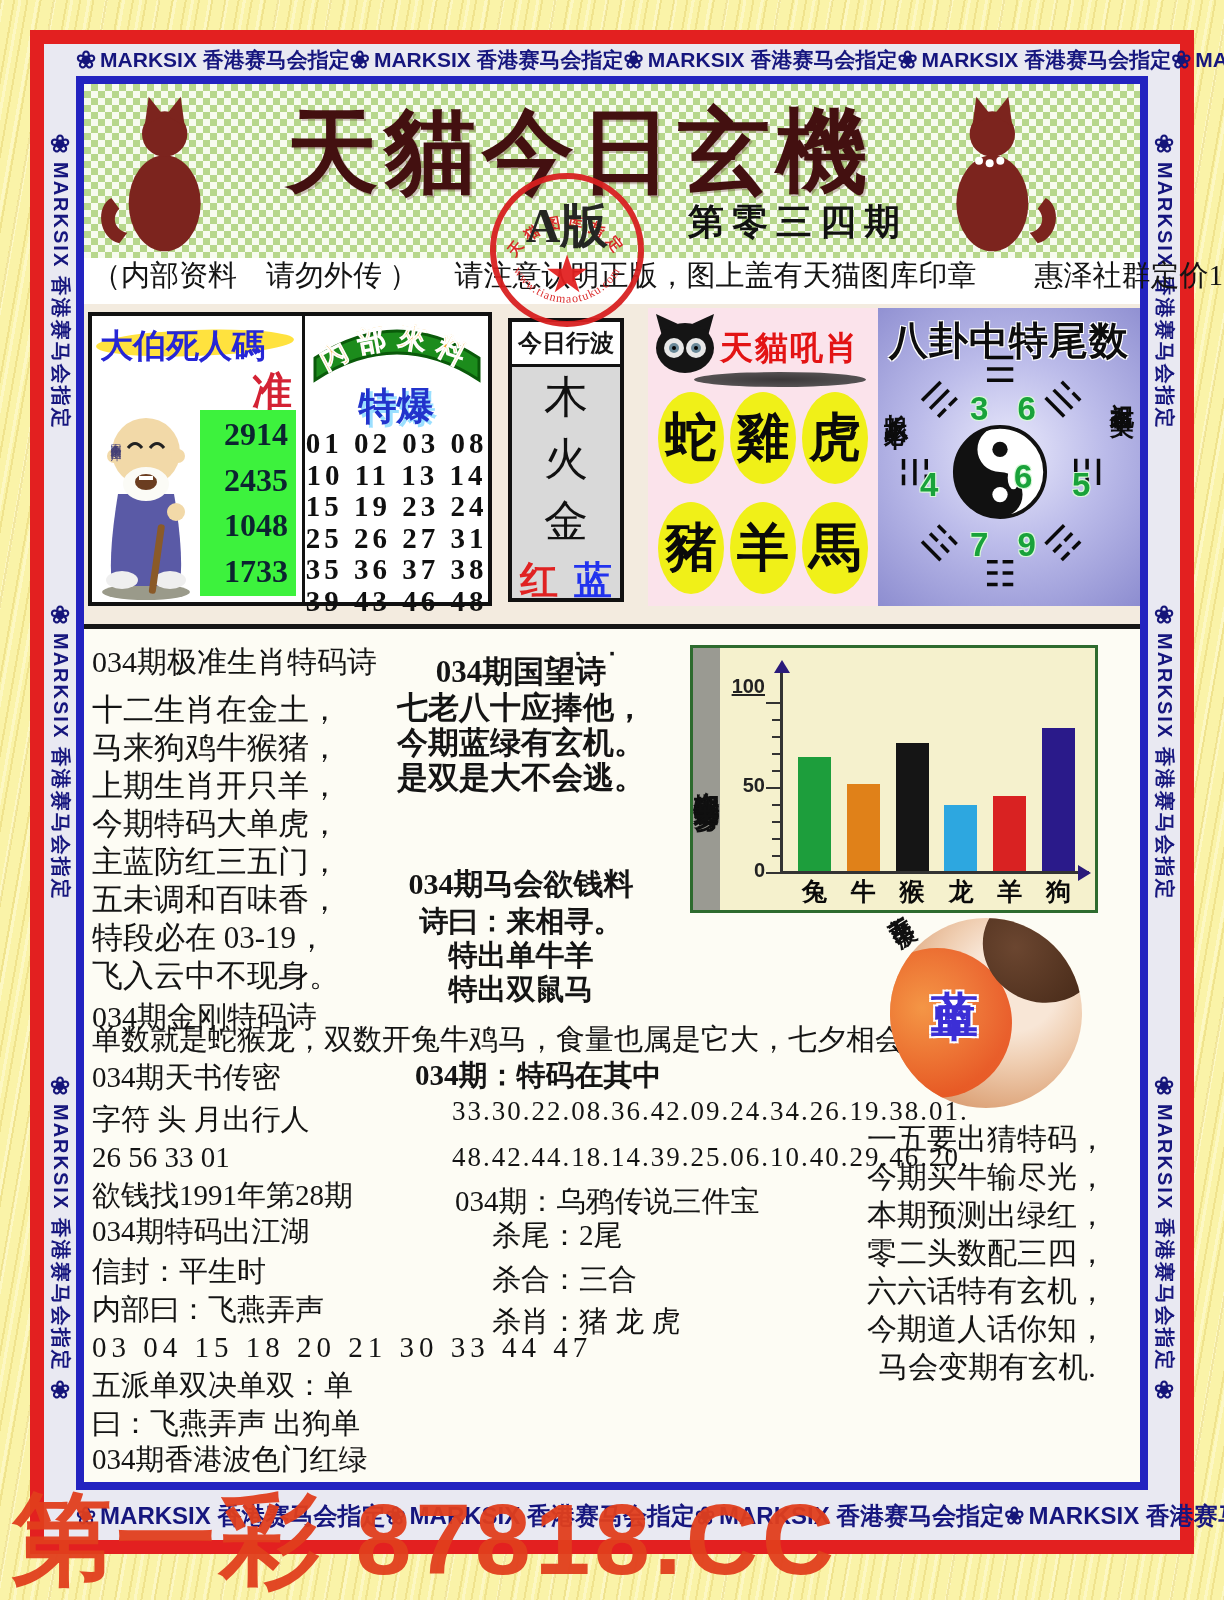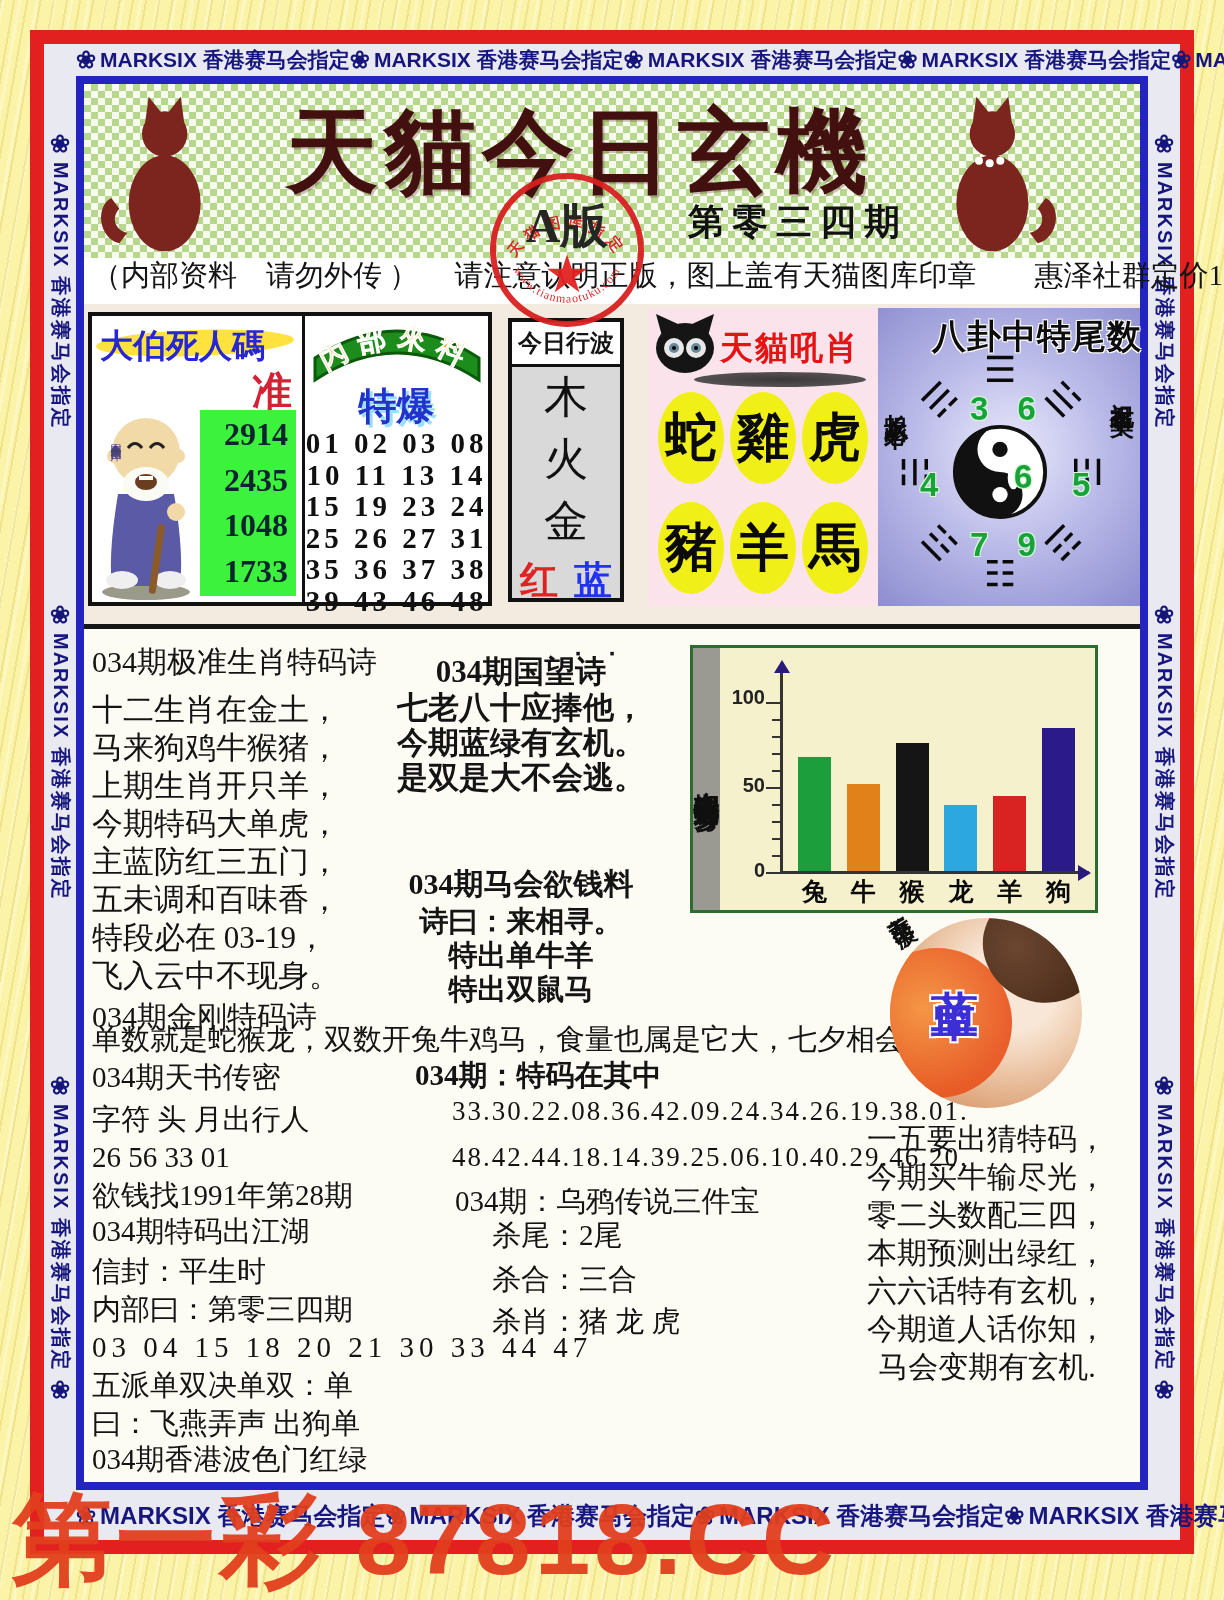--- a/index.html
+++ b/index.html
@@ -67,22 +67,22 @@
   .box3{left:648px;top:308px;width:230px;height:298px;background:#fbe3eb;}
   .houxiao-title{position:absolute;left:72px;top:18px;font-weight:bold;font-size:33px;color:#e31414;
     letter-spacing:2px;white-space:nowrap;}
   .houxiao-shadow{position:absolute;left:46px;top:64px;width:172px;height:15px;border-radius:50%;
     background:radial-gradient(#1a1a1a,#444);opacity:.85;}
   .oval{position:absolute;width:66px;height:92px;border-radius:50%;background:#f0f018;
     display:flex;align-items:center;justify-content:center;font-weight:bold;font-size:52px;color:#0a0a0a;}
   .box4{left:878px;top:308px;width:262px;height:298px;
     background:radial-gradient(circle at 50% 48%, #e9e9fb 0%, #bcbcea 46%, #8d8dd0 100%);}
   .bagua-title{position:absolute;left:0;top:6px;width:100%;text-align:center;font-weight:bold;
-    font-size:34px;color:#0d0d0d;letter-spacing:1px;
-    text-shadow:-1px -1px 0 #fff,1px -1px 0 #fff,-1px 1px 0 #fff,1px 1px 0 #fff;padding-left:28px;}
+    font-size:39px;color:#0d0d0d;letter-spacing:1px;
+    text-shadow:-1px -1px 0 #fff,1px -1px 0 #fff,-1px 1px 0 #fff,1px 1px 0 #fff;}
   .trig{position:absolute;font-size:36px;color:#0a0a0a;line-height:36px;}
   .bagua-num{position:absolute;font-family:"Liberation Sans",sans-serif;font-weight:bold;font-size:33px;
     color:#19a23a;letter-spacing:10px;white-space:nowrap;
     text-shadow:-1px -1px 0 #d8f8d8,1px -1px 0 #d8f8d8,-1px 1px 0 #d8f8d8,1px 1px 0 #d8f8d8;}
   .bagua-side{position:absolute;writing-mode:vertical-rl;font-weight:bold;font-size:24px;color:#0c0c0c;
     letter-spacing:4px;}
   .divider{left:84px;top:624px;width:1056px;height:5px;background:#161616;}
   
   .txt{font-size:29px;line-height:34px;white-space:nowrap;}
   .poem-left{left:92px;top:642px;font-size:30px;}
@@ -424,21 +424,21 @@
           <div class="ytick" style="bottom: 104px;"></div>
           <div class="ytick major" style="bottom: 121px;"></div>
           <div class="ytick" style="bottom: 138px;"></div>
           <div class="ytick" style="bottom: 155px;"></div>
           <div class="ytick" style="bottom: 172px;"></div>
           <div class="ytick" style="bottom: 189px;"></div>
           <div class="ytick major" style="bottom: 206px;"></div>
         </div>
       <span class="ylab" style="bottom:28px;">0</span>
       <span class="ylab" style="bottom:113px;">50</span>
-      <span class="ylab" style="bottom:201px;">100</span>
+      <span class="ylab" style="bottom:212px;text-decoration:underline;">100</span>
       <div class="bars">
           <div class="bar" style="height: 114px; background: rgb(29, 158, 60);"></div>
           <div class="bar" style="height: 87px; background: rgb(224, 129, 25);"></div>
           <div class="bar" style="height: 128px; background: rgb(21, 21, 21);"></div>
           <div class="bar" style="height: 66px; background: rgb(45, 167, 224);"></div>
           <div class="bar" style="height: 75px; background: rgb(217, 34, 34);"></div>
           <div class="bar" style="height: 143px; background: rgb(42, 26, 138);"></div>
         </div>
       <div class="bar-labels">
           <div class="bar-label">兔</div>
@@ -457,36 +457,36 @@
   <div class="abs txt" style="left:92px;top:1102px;">字符 头 月出行人</div>
   <div class="abs txt" style="left:452px;top:1094px;font-size:27px;letter-spacing:2px;">33.30.22.08.36.42.09.24.34.26.19.38.01.</div>
   <div class="abs txt" style="left:92px;top:1140px;">26 56 33 01</div>
   <div class="abs txt" style="left:452px;top:1140px;font-size:27px;letter-spacing:2px;">48.42.44.18.14.39.25.06.10.40.29.46.20.</div>
   <div class="abs txt" style="left:92px;top:1178px;">欲钱找1991年第28期</div>
   <div class="abs txt" style="left:455px;top:1184px;">034期：乌鸦传说三件宝</div>
   <div class="abs txt" style="left:92px;top:1214px;">034期特码出江湖</div>
   <div class="abs txt" style="left:492px;top:1218px;">杀尾：2尾</div>
   <div class="abs txt" style="left:92px;top:1254px;">信封：平生时</div>
   <div class="abs txt" style="left:492px;top:1262px;">杀合：三合</div>
-  <div class="abs txt" style="left:92px;top:1292px;">内部曰：第零三四期</div>
+  <div class="abs txt" style="left:92px;top:1292px;">内部曰：飞燕弄声</div>
   <div class="abs txt" style="left:492px;top:1304px;">杀肖：猪 龙 虎</div>
   <div class="abs txt" style="left:92px;top:1330px;letter-spacing:5px;">03 04 15 18 20 21 30 33 44 47</div>
   <div class="abs txt" style="left:92px;top:1368px;">五派单双决单双：单</div>
   <div class="abs txt" style="left:92px;top:1406px;">曰：飞燕弄声 出狗单</div>
   <div class="abs txt" style="left:92px;top:1442px;">034期香港波色门红绿</div>
 
   <div class="abs photo"></div>
   <div class="abs photo-curve">美女不出半波</div>
   <div class="abs photo-label">蓝单</div>
   <div class="abs right-poem">
     <div class="rp-lines">
       <div>一五要出猜特码，</div>
       <div>今期买牛输尽光，</div>
+      <div>本期预测出绿红，</div>
       <div>零二头数配三四，</div>
-      <div>本期预测出绿红，</div>
       <div>六六话特有玄机，</div>
       <div>今期道人话你知，</div>
       <div>马会变期有玄机.</div>
     </div>
   </div>
 
   <div class="abs watermark">第一彩 87818.CC</div>
 </div>
 
 </body></html>

